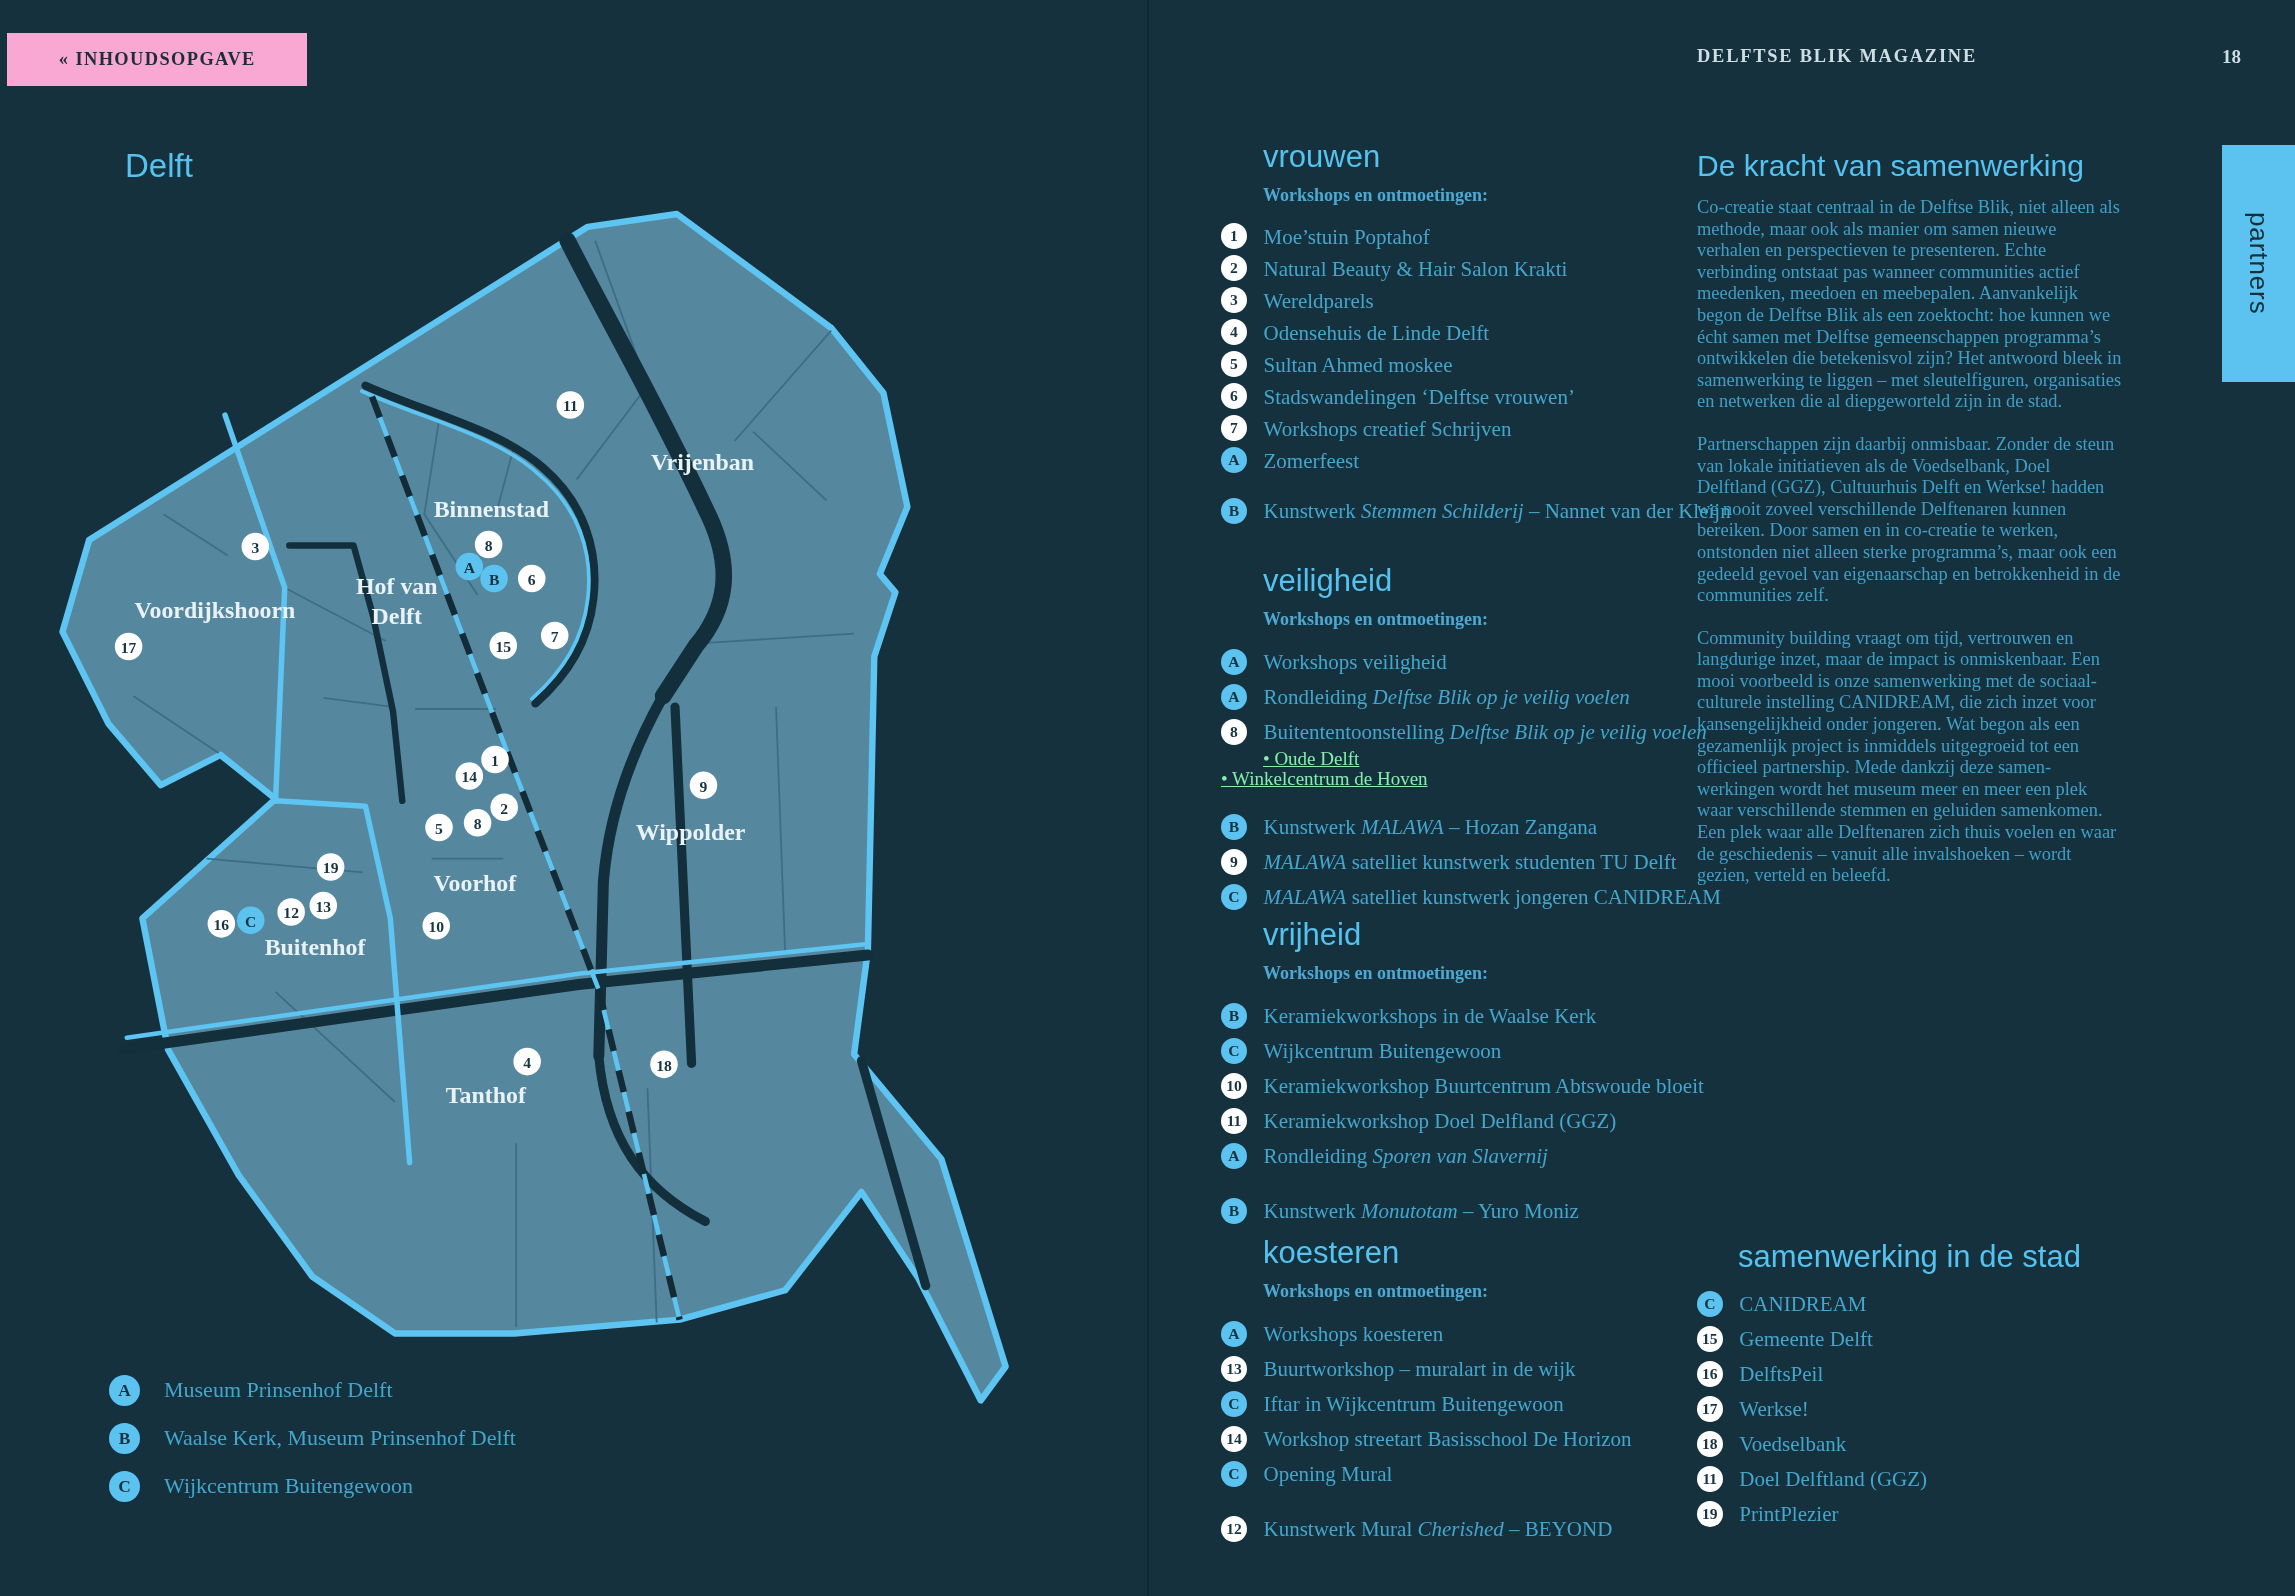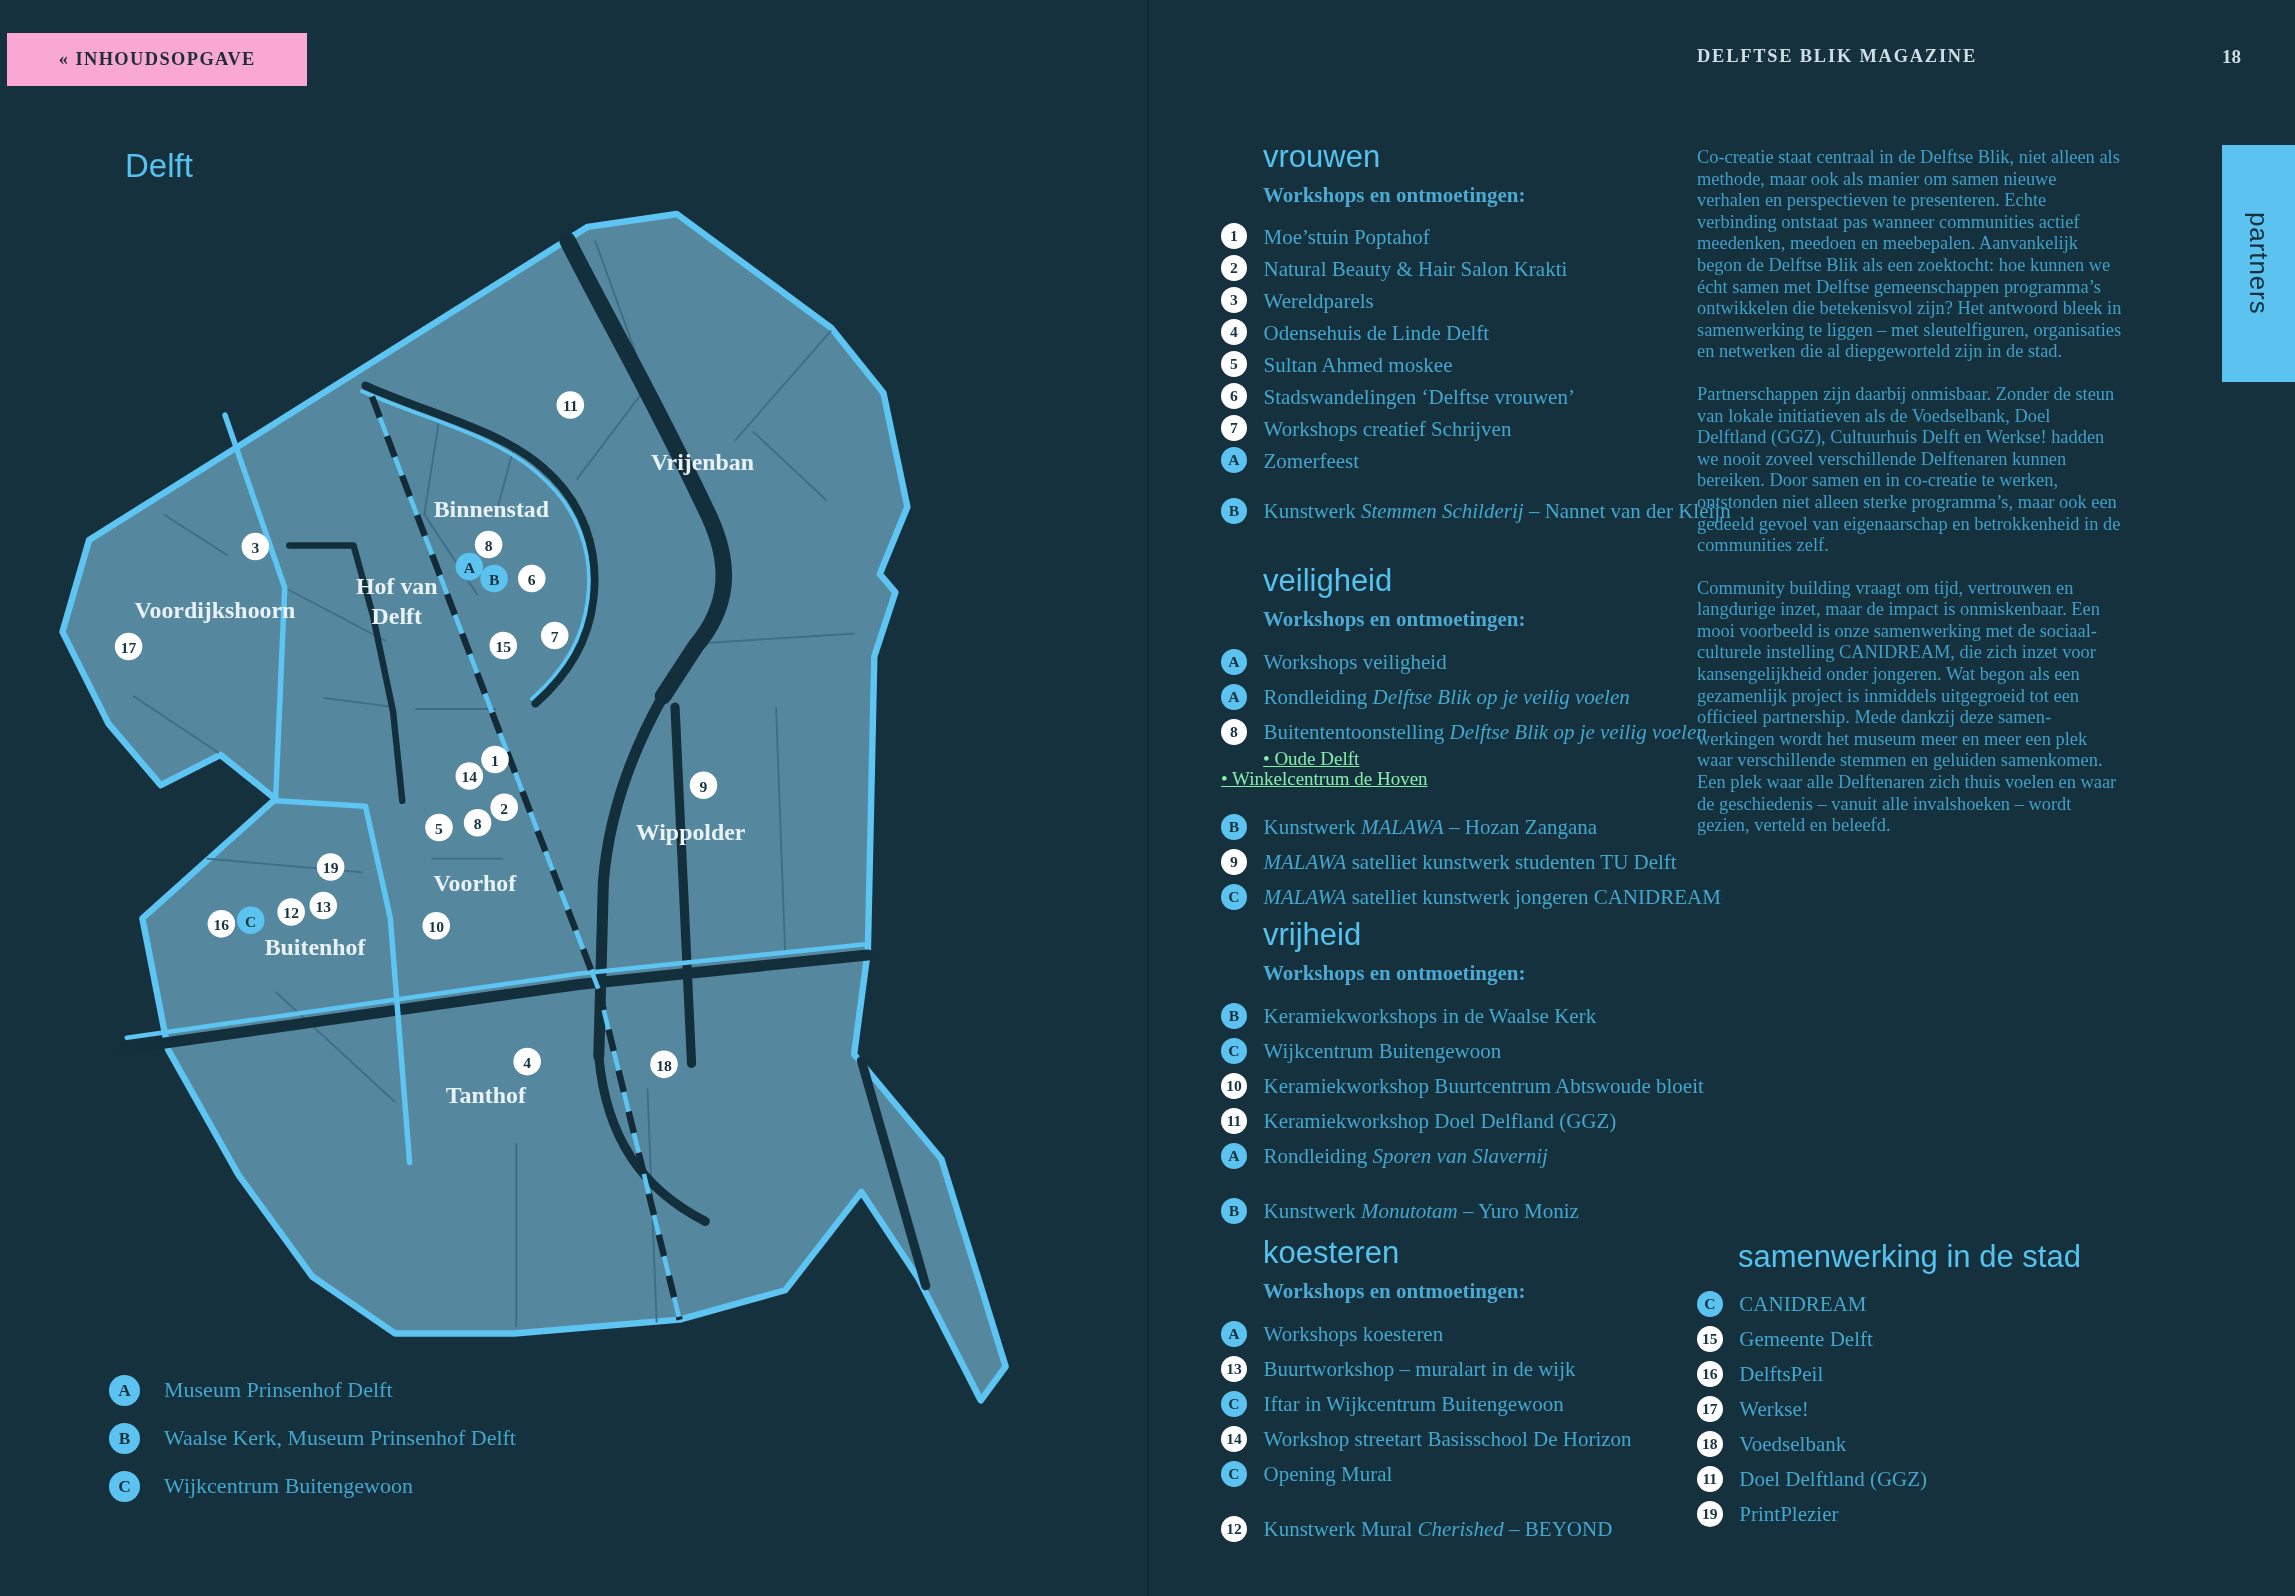--- a/index.html
+++ b/index.html
@@ -38,21 +38,21 @@
     left:125px;top:147px;color:#56c2ef;
     font-family:"Liberation Sans", sans-serif;font-size:33px;
   }
   
   .list-block{width:519px;}
   .list-block h2{
     margin:0 0 7.3px 42px;color:#56c2ef;font-weight:normal;
     font-family:"Liberation Sans", sans-serif;font-size:31px;line-height:37px;
   }
   .list-block .subhead{
-    margin:0 0 11px 42px;color:#4da9d2;font-weight:bold;font-size:21px;line-height:27px;
+    margin:0 0 11px 42px;color:#4da9d2;font-weight:bold;font-size:18px;line-height:27px;
   }
   .row{display:flex;align-items:flex-start;}
   .row .line1{display:flex;align-items:center;height:100%;}
   .badge{
     flex:0 0 26px;width:26px;height:26px;border-radius:50%;
     display:flex;align-items:center;justify-content:center;
     font-weight:bold;font-size:15.6px;color:#173440;margin-right:16.5px;
   }
   .badge.num{background:#ffffff;}
   .badge.letter{background:#5cc3f0;}
@@ -435,20 +435,21 @@
     </div>
     <div class="row" style="margin-top: 20px;">
       <div class="line1" style="height: 35px;">
         <span class="badge num">12</span>
         <span class="txt">Kunstwerk Mural <i>Cherished</i>  – BEYOND</span>
       </div>
     </div>
   </div>
 
 <div class="abs article" style="left:1697px;top:147px">
+  <h2>De kracht van samenwerking</h2>
   <div id="article-body">
       <p>Co-creatie staat centraal in de Delftse Blik, niet alleen als methode, maar ook als manier om samen nieuwe verhalen en perspectieven te presenteren. Echte verbinding ontstaat pas wanneer communities actief meedenken, meedoen en meebepalen. Aanvankelijk begon de Delftse Blik als een zoektocht: hoe kunnen we écht samen met Delftse gemeenschappen programma’s ontwikkelen die betekenisvol zijn? Het antwoord bleek in samenwerking te liggen – met sleutelfiguren, organisaties en netwerken die al diepgeworteld zijn in de stad.</p>
       <p>Partnerschappen zijn daarbij onmisbaar. Zonder de steun van lokale initiatieven als de Voedselbank, Doel Delftland (GGZ), Cultuurhuis Delft en Werkse! hadden we nooit zoveel verschillende Delftenaren kunnen bereiken. Door samen en in co-creatie te werken, ontstonden niet alleen sterke programma’s, maar ook een gedeeld gevoel van eigenaarschap en betrokkenheid in de communities zelf.</p>
       <p>Community building vraagt om tijd, vertrouwen en langdurige inzet, maar de impact is onmiskenbaar. Een mooi voorbeeld is onze samenwerking met de sociaal-culturele instelling CANIDREAM, die zich inzet voor kansengelijkheid onder jongeren. Wat begon als een gezamenlijk project is inmiddels uitgegroeid tot een officieel partnership. Mede dankzij deze samen-werkingen wordt het museum meer en meer een plek waar verschillende stemmen en geluiden samenkomen. Een plek waar alle Delftenaren zich thuis voelen en waar de geschiedenis – vanuit alle invalshoeken – wordt gezien, verteld en beleefd.</p>
     </div>
 </div>
 
 <div class="abs list-block" style="left:1694px;top:1238px;width:478px" id="city-partners">
     <h2 style="margin: 0px 0px 11px 44px;">samenwerking in de stad</h2>
     <div class="row">

